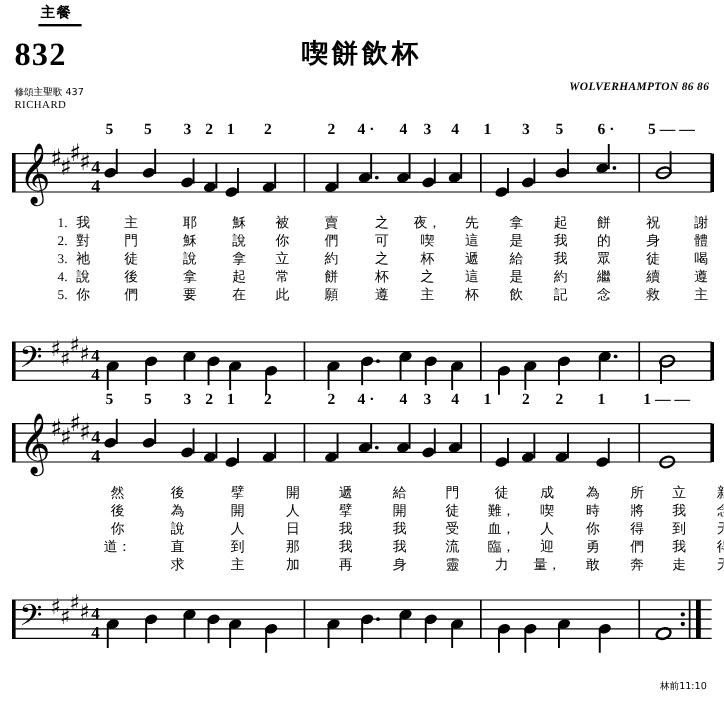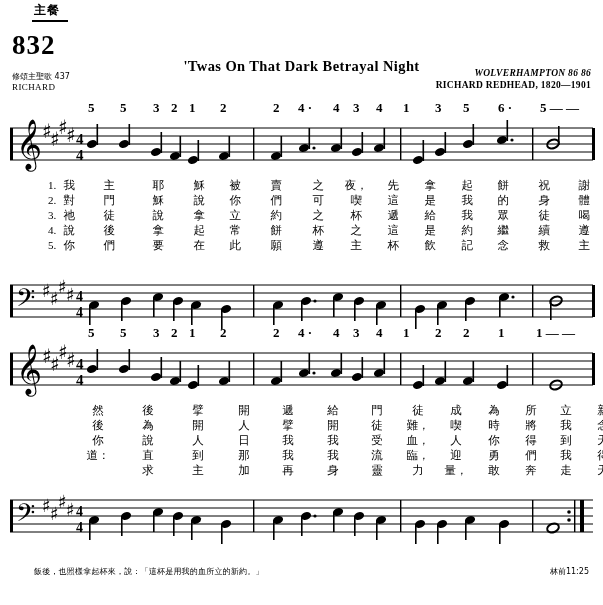--- a/index.html
+++ b/index.html
@@ -126,25 +126,24 @@
   }
 </style>
 </head>
 <body>
 
 <div id="page">
 
   <div class="abs" id="top-label">主餐</div>
   <div class="abs" id="top-rule"></div>
   <div class="abs" id="hymn-number">832</div>
-  <div class="abs" id="title-en">'Twas On That Dark Betrayal Night</div>
+  <div class="abs" id="title-cn">喫餅飲杯</div>
   <div class="abs" id="meta-left-1">修頌主聖歌 437</div>
   <div class="abs" id="meta-left-2">RICHARD</div>
   <div class="abs" id="meta-right-1">WOLVERHAMPTON 86 86</div>
-  <div class="abs" id="meta-right-2">RICHARD  REDHEAD, 1820—1901</div>
 
   <div class="abs system" id="system-1">
 
     <div class="numrow" style="position:absolute;left:0;top:0;width:587px;">
       <span class="abs" style="left:80px;">5</span>
       <span class="abs" style="left:112px;">5</span>
       <span class="abs" style="left:145px;">3</span>
       <span class="abs" style="left:163px;">2</span>
       <span class="abs" style="left:181px;">1</span>
       <span class="abs" style="left:212px;">2</span>
@@ -591,16 +590,15 @@
             <rect x="491" y="34" width="1.6" height="20"></rect>
           </g>
         <rect x="524" y="10" width="1.4" height="32"></rect>
         <g>
             <ellipse cx="545" cy="38" rx="6" ry="4.2" transform="rotate(-20 545 38)" fill="none" stroke="#000" stroke-width="2"></ellipse>
           </g>
       </g>
     </svg>
   </div>
 
-  <div class="abs" id="footer-text">飯後，也照樣拿起杯來，說：「這杯是用我的血所立的新約。」</div>
-  <div class="abs" id="footer-ref">林前11:25</div>
+  <div class="abs" id="footer-ref">林前11:10</div>
 
 </div>
 
 </body></html>

